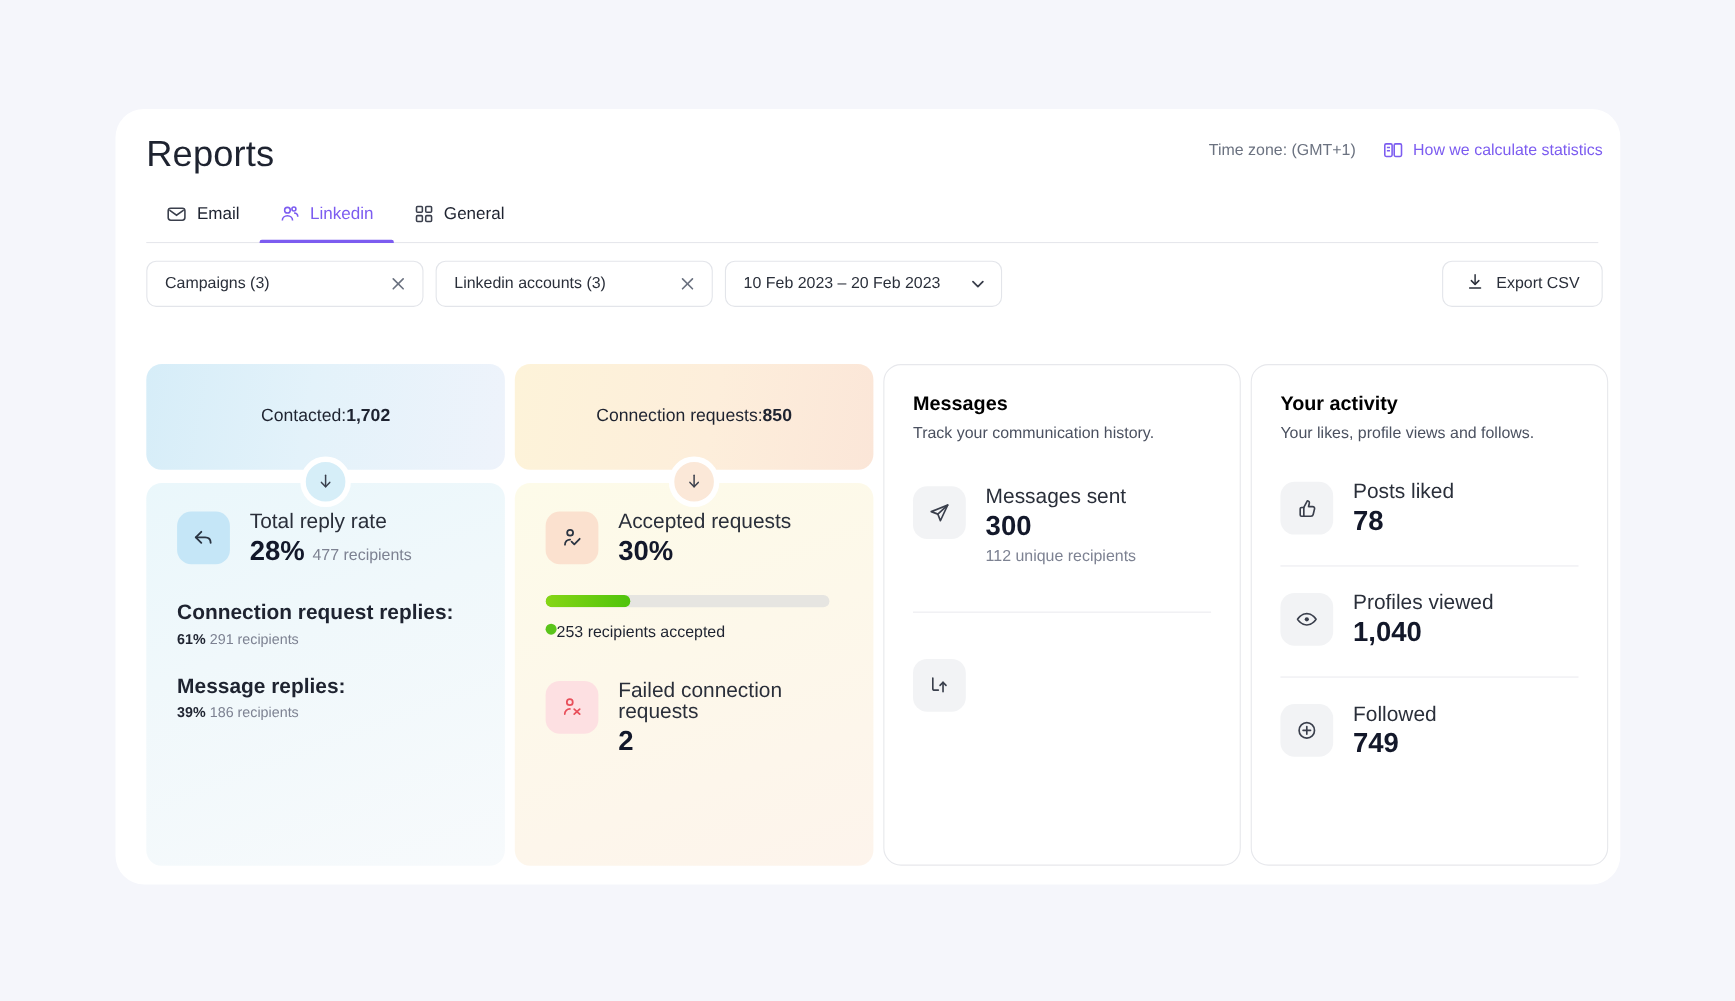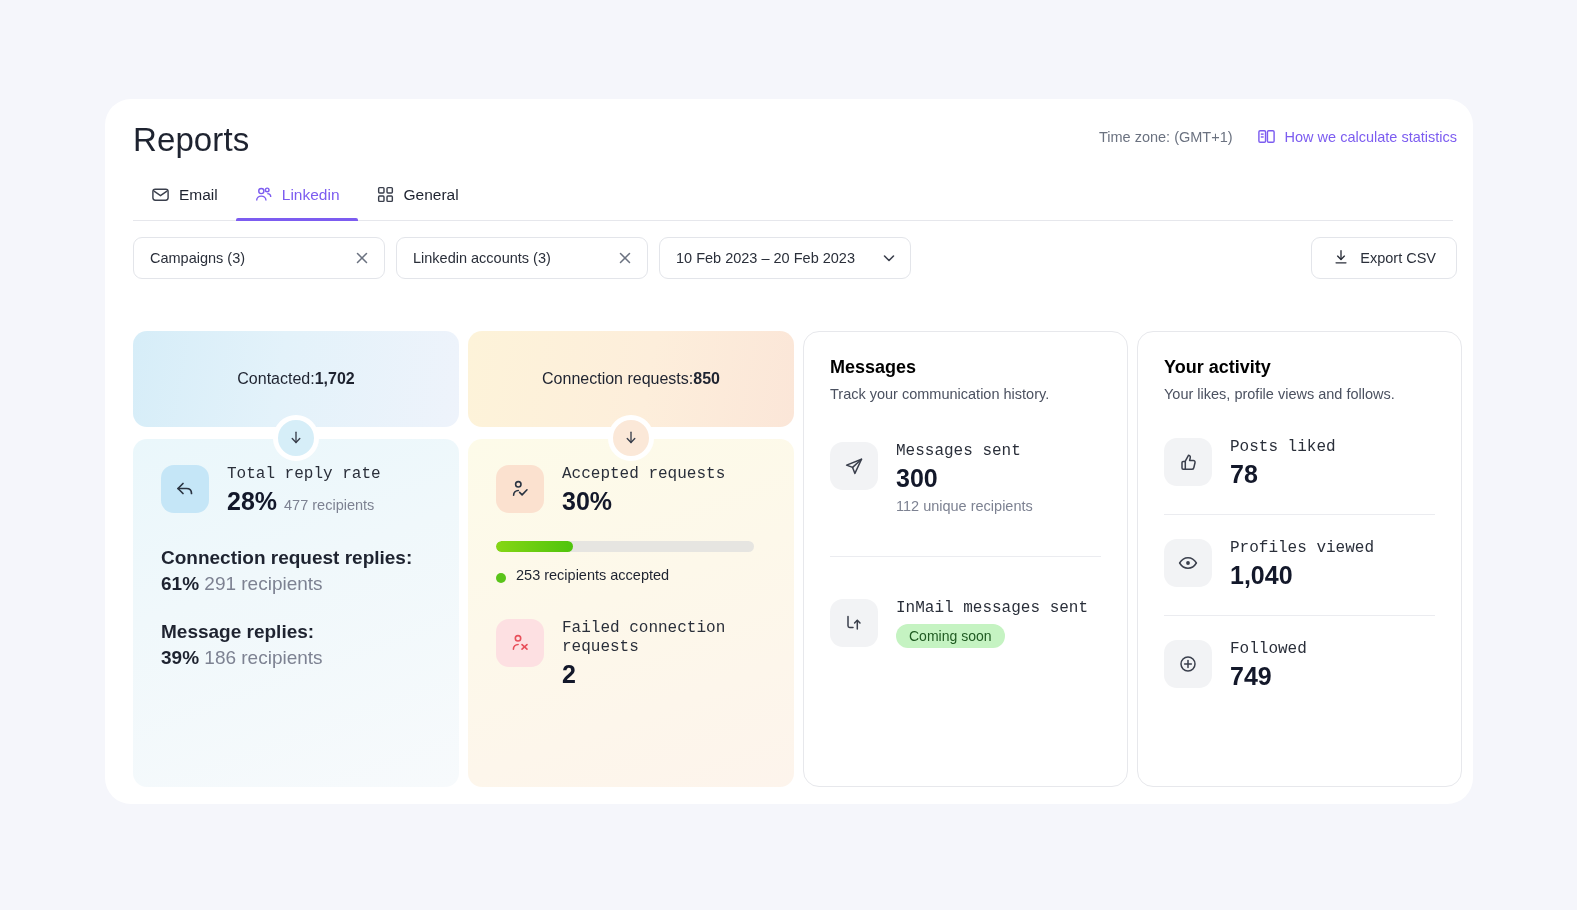--- a/index.html
+++ b/index.html
@@ -118,36 +118,36 @@
   .stat-row { display: flex; align-items: flex-start; gap: 18px; }
   .stat-ico {
     width: 48px; height: 48px; border-radius: 13px; flex: none;
     display: flex; align-items: center; justify-content: center;
   }
   .ico-blue { background: #c5e6f7; }
   .ico-peach { background: #fbe1cf; }
   .ico-rose { background: #fde0e2; }
   .ico-grey { background: #f2f3f5; }
 
-  .stat-label { font-size: 16px; color: #2a2f3a; line-height: 19px; font-family: Liberation Mono, monospace; }
+  .stat-label { font-size: 19px; color: #2a2f3a; line-height: 19px; }
   .stat-big { font-size: 25px; font-weight: 700; color: #13182a; line-height: 31px; margin-top: 2px; }
   .stat-big .sub { font-size: 14.5px; font-weight: 400; color: #7d8292; margin-left: 7px; }
   .stat-sub { font-size: 14.5px; color: #7d8292; margin-top: 4px; }
 
   .kv { margin-top: 26px; }
   .kv-title { font-size: 19px; font-weight: 700; color: #1e2330; }
-  .kv-line { font-size: 19px; color: #7d8292; margin-top: 4px; }
+  .kv-line { font-size: 13px; color: #7d8292; margin-top: 4px; }
   .kv-line b { color: #1e2330; font-weight: 700; }
 
   .bar-wrap {
     margin-top: 24px; width: 258px; height: 11px;
     background: #e6e5e1; border-radius: 6px; overflow: hidden;
   }
   .bar-fill { height: 100%; background: linear-gradient(90deg,#86d615 0%,#4fc40c 100%); border-radius: 6px; }
-  .legend { display: flex; align-items: flex-end; gap: 10px; margin-top: 15px; font-size: 14.5px; color: #1e2330; }
+  .legend { display: flex; align-items: flex-start; margin-top: 15px; font-size: 14.5px; color: #1e2330; }
   .legend-dot { width: 10px; height: 10px; border-radius: 50%; background: #5ac41a; }
 
   
   .plain {
     width: 325px; border: 1px solid #e7e8ec; border-radius: 16px;
     padding: 25px 26px; position: relative;
   }
   .plain-title { font-size: 18px; font-weight: 700; color: #000000; }
   .plain-desc { font-size: 14.5px; color: #4b5160; margin-top: 8px; }
   .divider { height: 1px; background: #ebecf0; margin: 0 -26px; }
@@ -375,24 +375,20 @@
       <div class="divider msg-divider"></div>
 
       <div class="msg-block-2 act-row">
         <div class="stat-ico ico-grey">
           <svg width="22" height="22" viewBox="0 0 22 22" fill="none" stroke="#3a3f4c" stroke-width="1.5" stroke-linecap="round" stroke-linejoin="round">
             <path d="M5 4.5v9.3c0 .9.7 1.6 1.6 1.6H10"></path>
             <path d="M14.3 16.9V8.4"></path>
             <polyline points="11.6,11 14.3,8.3 17,11"></polyline>
           </svg>
         </div>
-        <div>
-          <div class="stat-label">InMail messages sent</div>
-          <div class="badge">Coming soon</div>
-        </div>
       </div>
     </div>
 
     <div class="plain">
       <div class="plain-title">Your activity</div>
       <div class="plain-desc">Your likes, profile views and follows.</div>
 
       <div class="act-block act-row" style="padding-top:36px">
         <div class="stat-ico ico-grey">
           <svg width="22" height="22" viewBox="0 0 22 22" fill="none" stroke="#3a3f4c" stroke-width="1.5" stroke-linecap="round" stroke-linejoin="round">

